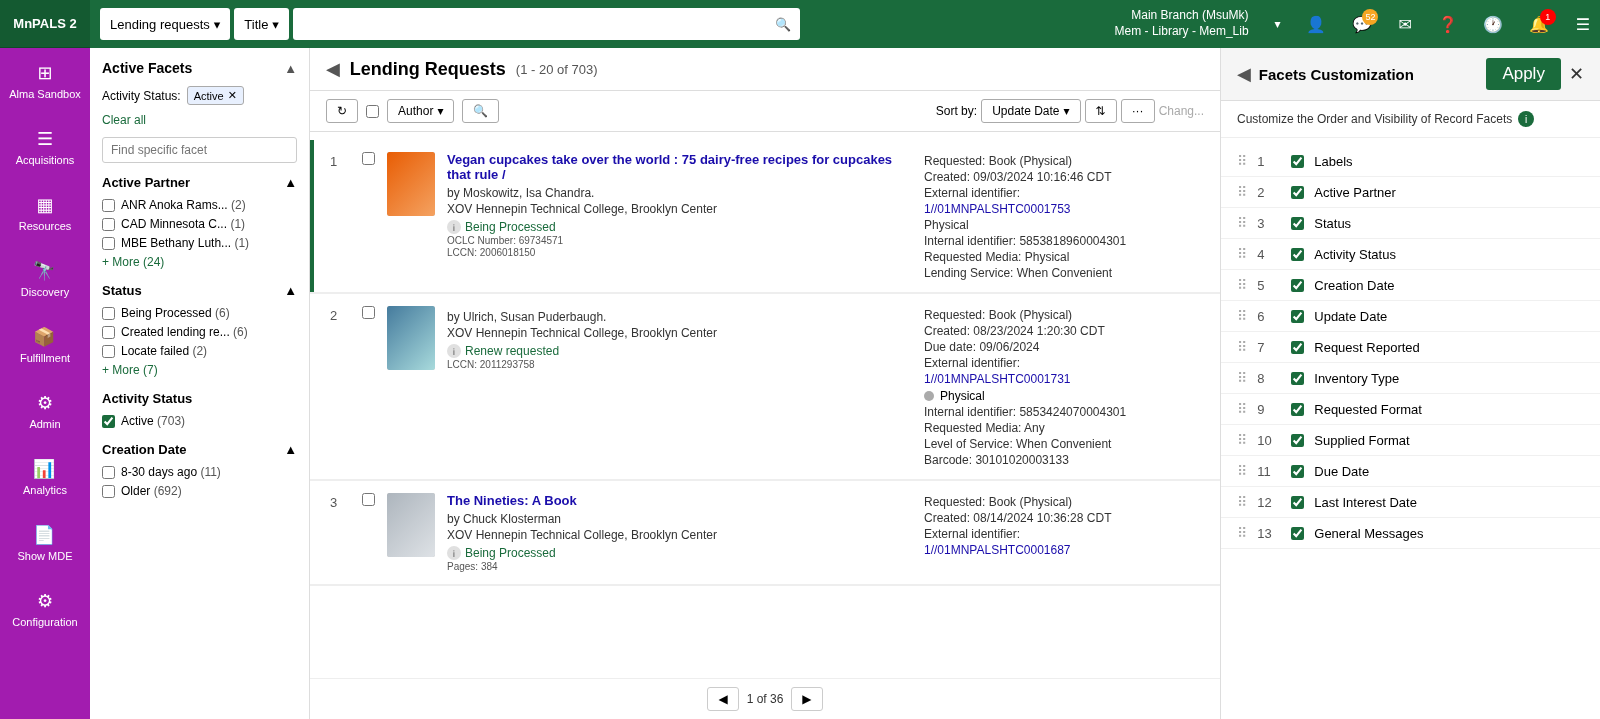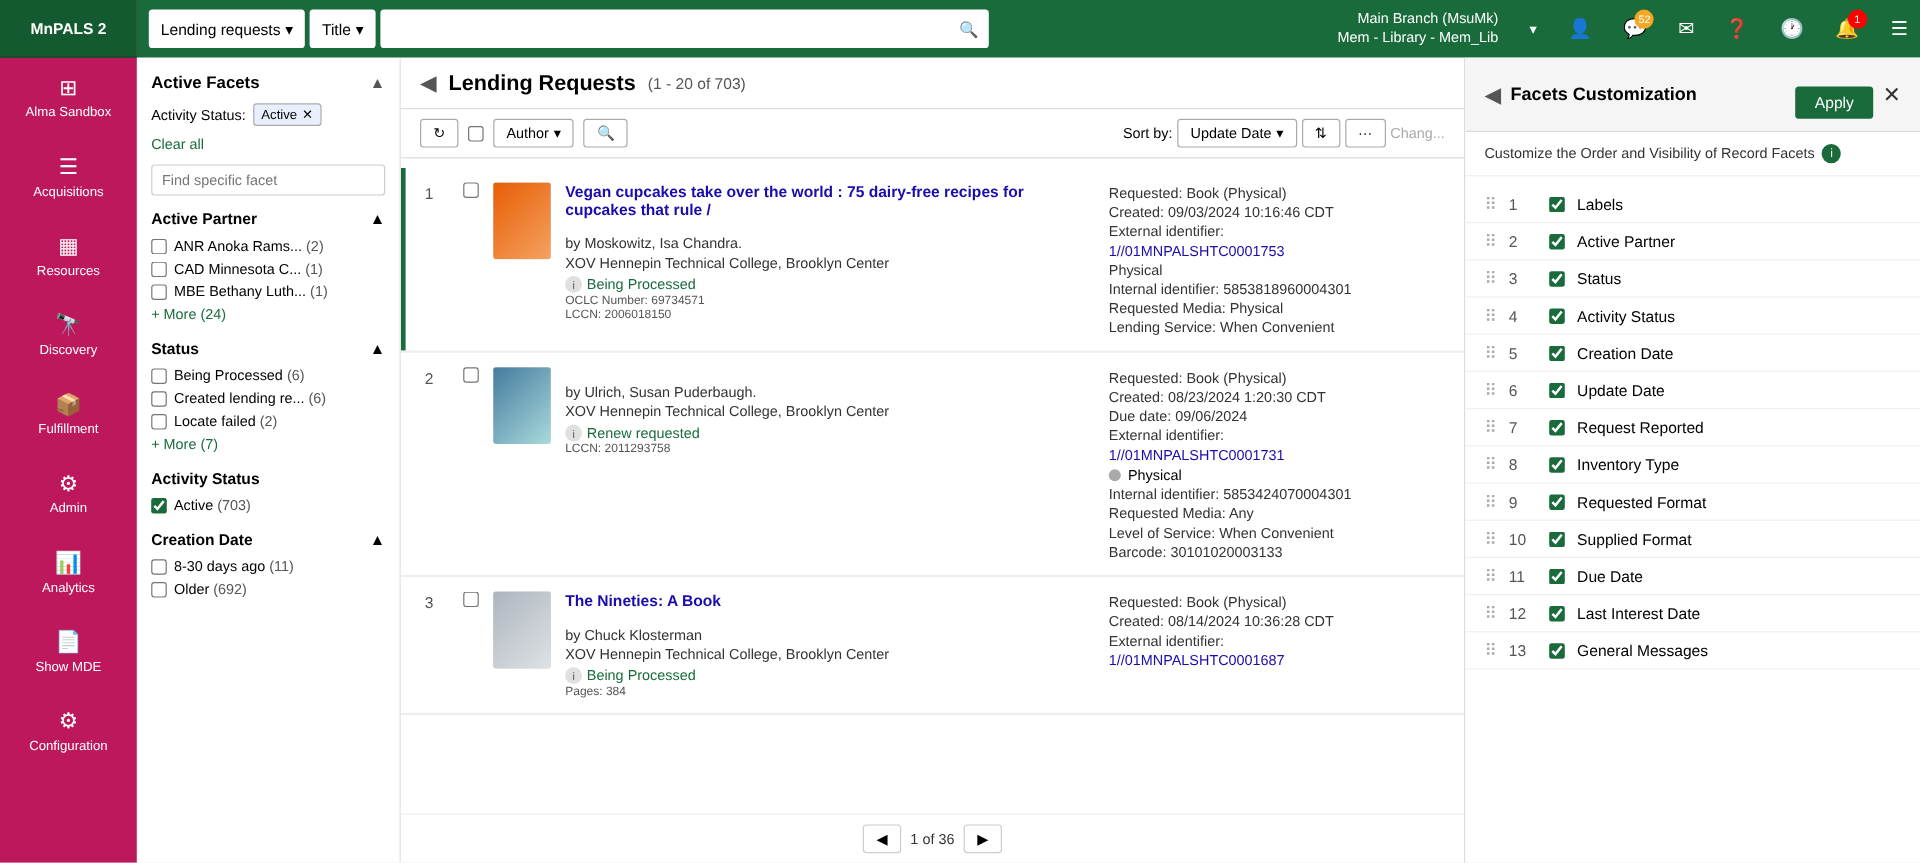--- a/index.html
+++ b/index.html
@@ -1,21 +1,21 @@
 <!DOCTYPE html>
 <html><head>
   <meta charset="utf-8">
   <style>
     * { box-sizing: border-box; margin: 0; padding: 0; }
     body { font-family: Arial, sans-serif; font-size: 13px; background: #f0f0f0; display: flex; height: 719px; overflow: hidden; }
 
     
     .left-sidebar {
-      width: 114px;
-      background: #be185d;
+      width: 90px;
+      background: #a21caf;
       display: flex;
       flex-direction: column;
       align-items: center;
       padding-top: 0;
       color: white;
       flex-shrink: 0;
     }
     .logo-area {
       width: 100%;
       background: #145a31;
@@ -273,21 +273,21 @@
       width: 100%;
       height: 100%;
       display: flex;
       align-items: center;
       justify-content: center;
       font-size: 10px;
       color: #666;
     }
     .result-main { flex: 1; min-width: 0; }
     .result-title { font-weight: bold; color: #1a0dab; font-size: 13px; cursor: pointer; }
-    .result-author { font-size: 12px; color: #333; margin-top: 14px; }
+    .result-author { font-size: 12px; color: #333; margin-top: 4px; }
     .result-location { font-size: 12px; color: #333; margin-top: 2px; }
     .result-status {
       display: flex;
       align-items: center;
       gap: 4px;
       font-size: 12px;
       color: #1a6b3c;
       margin-top: 4px;
     }
     .result-status-circle { width: 14px; height: 14px; background: #e0e0e0; border-radius: 50%; flex-shrink: 0; display: flex; align-items: center; justify-content: center; font-size: 9px; color: #555; }
@@ -346,23 +346,22 @@
       align-items: center;
       gap: 8px;
     }
     .facets-custom-actions { display: flex; gap: 8px; align-items: center; }
     .apply-btn {
       background: #1a6b3c;
       color: white;
       border: none;
       border-radius: 3px;
       padding: 6px 16px;
-      font-size: 13px;
+      font-size: 17px;
       cursor: pointer;
-      margin-top: 14px;
     }
     .close-btn {
       background: none;
       border: none;
       font-size: 18px;
       cursor: pointer;
       color: #333;
     }
     .facets-custom-desc {
       padding: 10px 16px;

